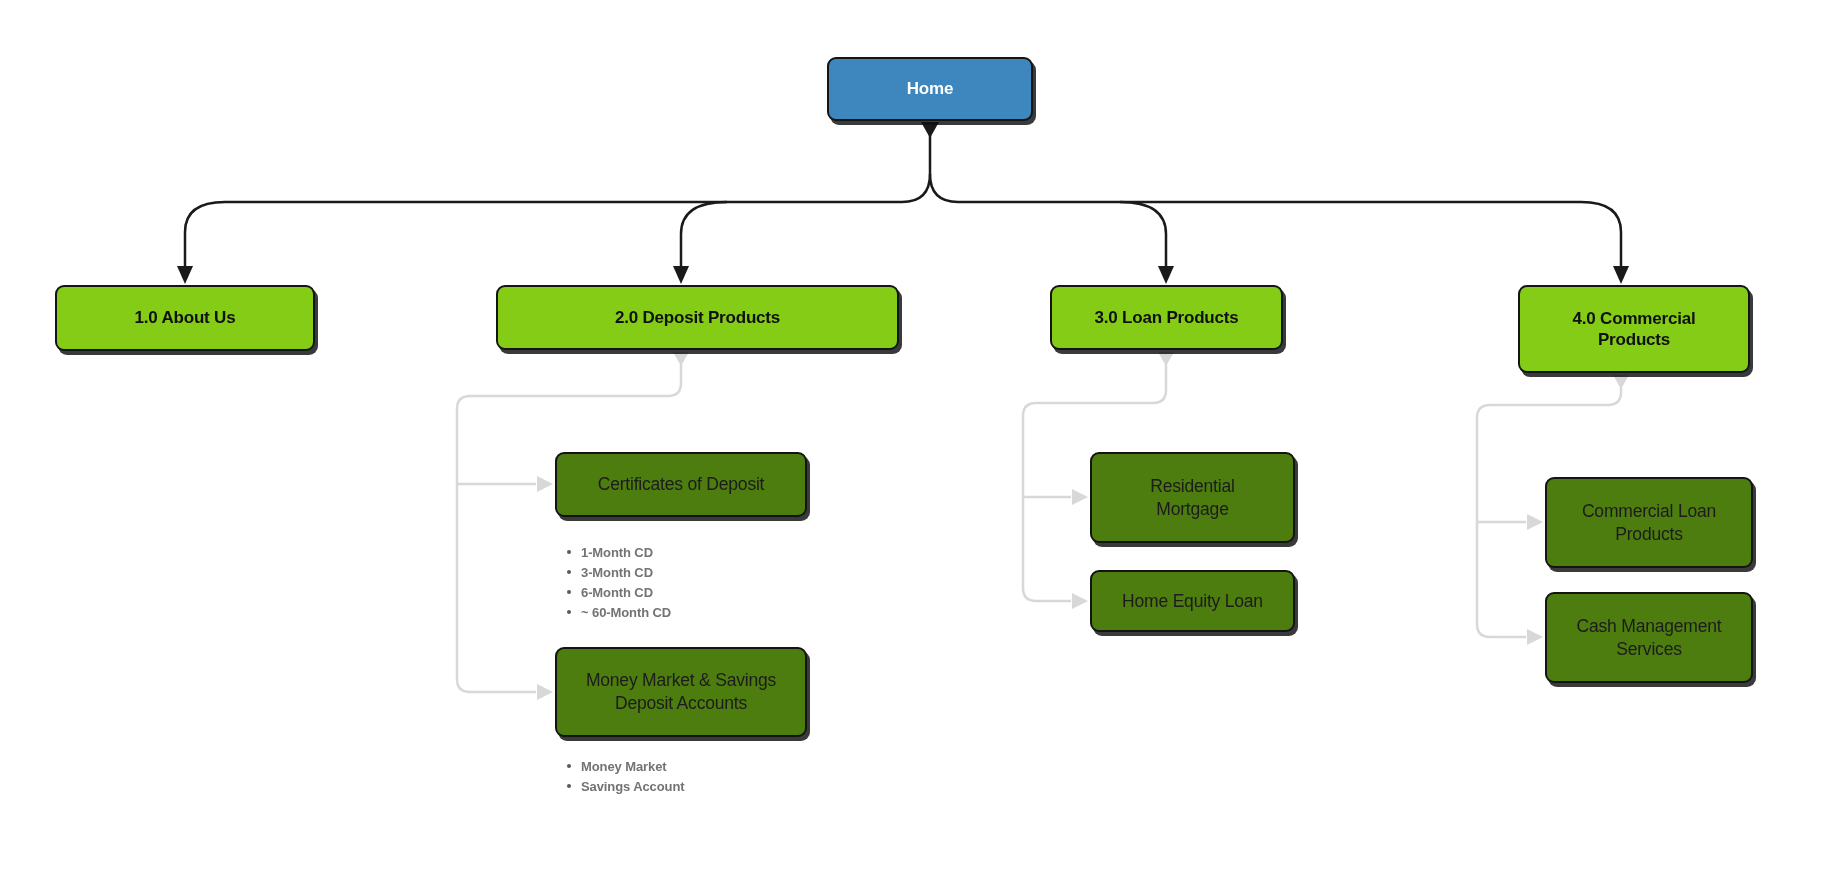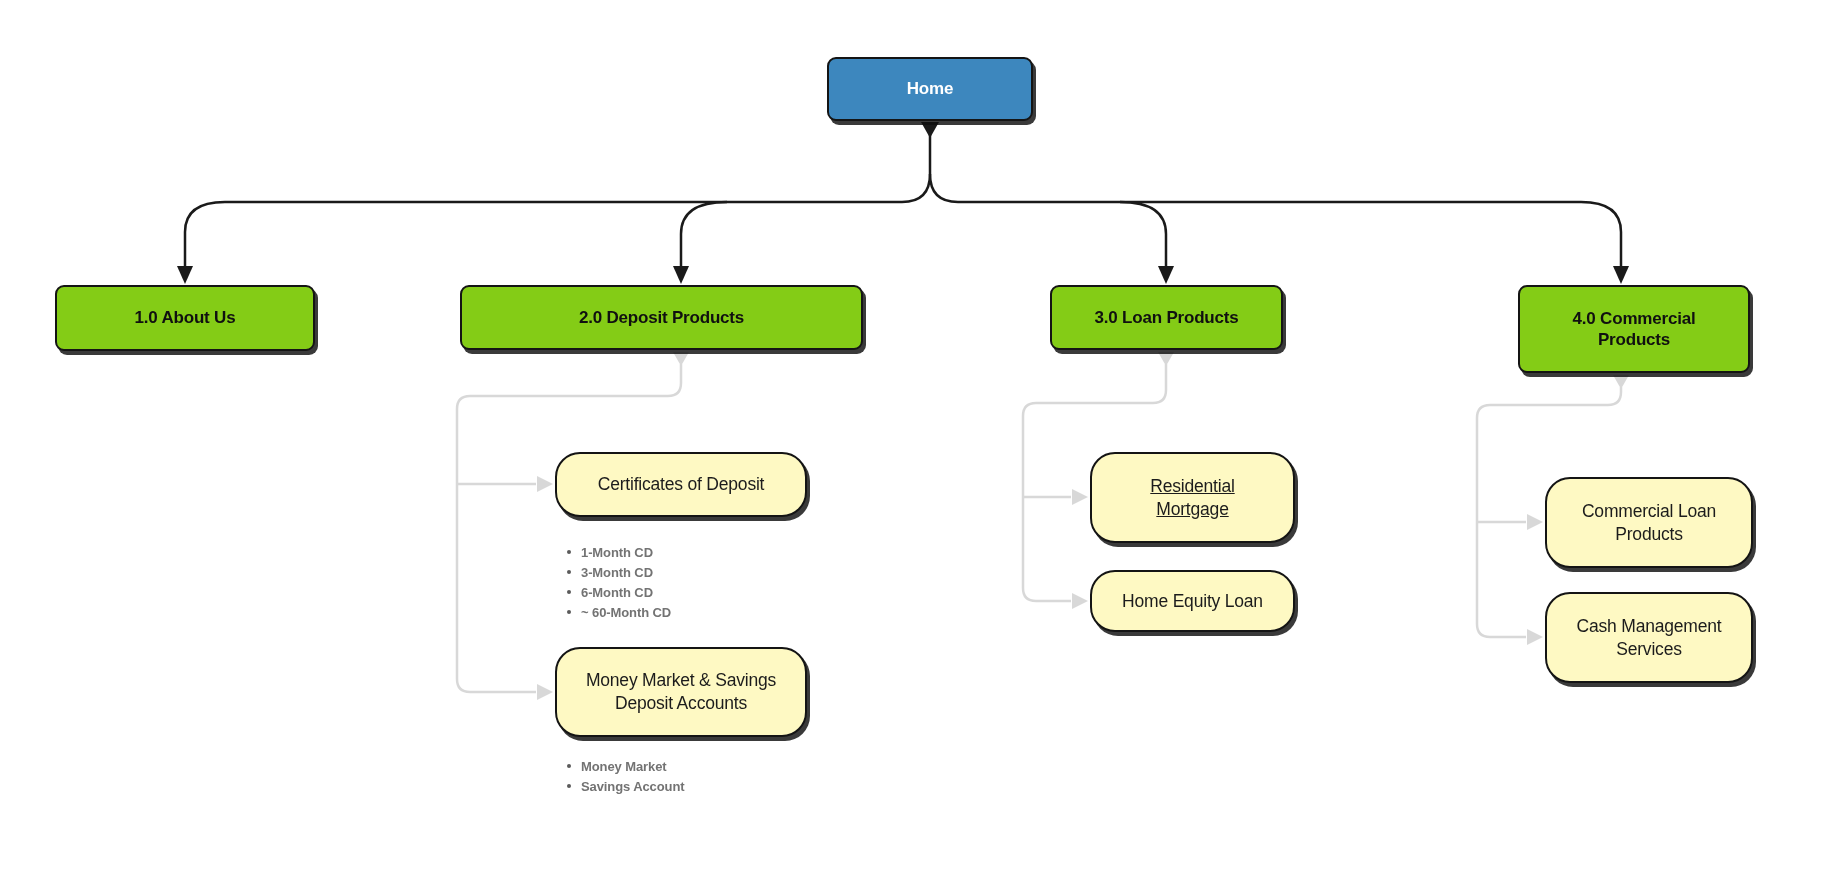--- a/index.html
+++ b/index.html
@@ -26,32 +26,31 @@
     background:#3d87be;color:#ffffff;
     font-weight:bold;font-size:17px;
     left:827px;top:57px;width:206px;height:64px;
   }
   .node-l1{
     background:#84cc16;color:#101010;
     font-weight:bold;font-size:17px;
     line-height:1.25;
   }
   .node-about{left:55px;top:285px;width:260px;height:66px;}
-  .node-deposit{left:460px;top:285px;width:403px;height:65px;}
+  .node-deposit{left:496px;top:285px;width:403px;height:65px;}
   .node-loan{left:1050px;top:285px;width:233px;height:65px;}
   .node-commercial{left:1518px;top:285px;width:232px;height:88px;padding:0 40px;}
   .node-l2{
-    background:#fef9c3;color:#1c1c1c;
+    background:#4d7c0f;color:#1c1c1c;
     font-weight:400;font-size:17.5px;
     line-height:1.3;
-    border-radius:25px;
   }
   .node-cod{left:555px;top:452px;width:252px;height:65px;padding:0 20px;}
   .node-mmsa{left:555px;top:647px;width:252px;height:90px;padding:0 24px;}
-  .node-resmort{left:1090px;top:452px;width:205px;height:91px;padding:0 34px;text-decoration:underline;}
+  .node-resmort{left:1090px;top:452px;width:205px;height:91px;padding:0 34px;}
   .node-heloan{left:1090px;top:570px;width:205px;height:62px;padding:0 12px;}
   .node-clp{left:1545px;top:477px;width:208px;height:91px;padding:0 24px;}
   .node-cms{left:1545px;top:592px;width:208px;height:91px;padding:3px 24px;}
   .bullets{
     position:absolute;
     display:flex;flex-direction:column;gap:6px;
   }
   .bullets-cd{left:567px;top:545px;}
   .bullets-mm{left:567px;top:759px;}
   .bullet-row{display:flex;align-items:center;height:14px;}

